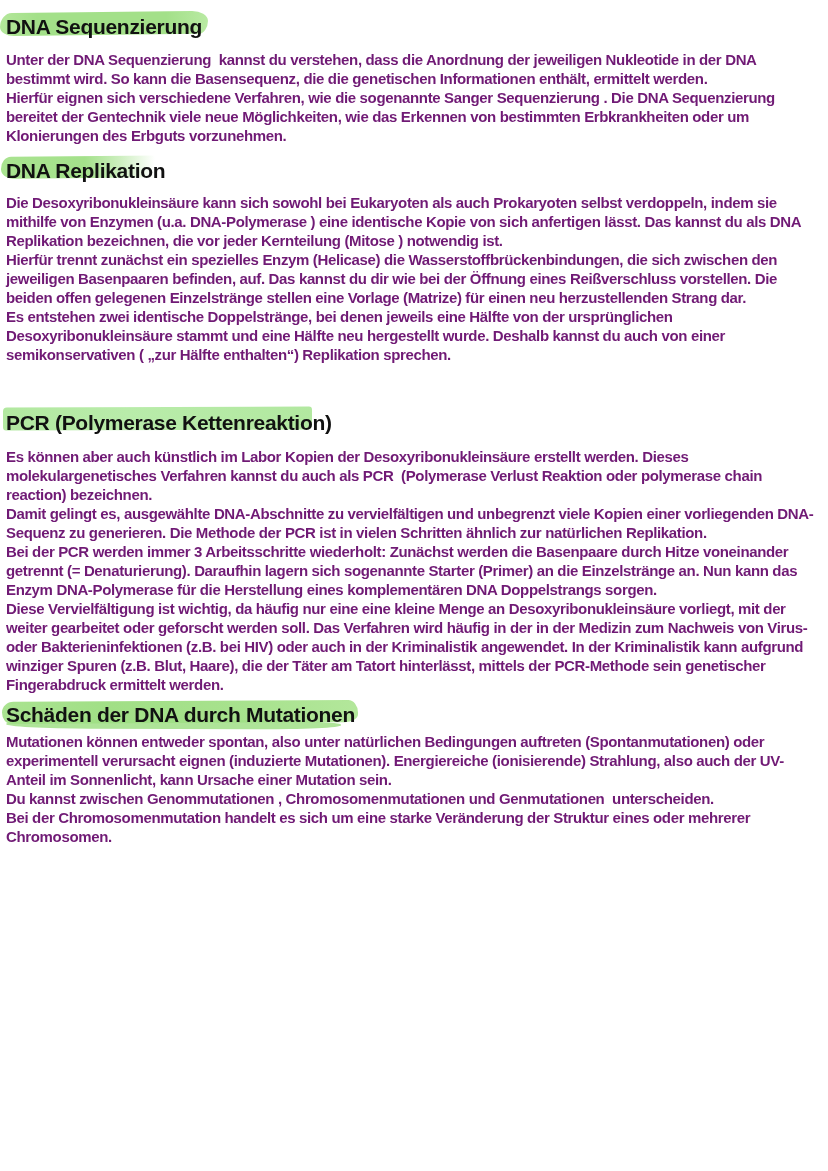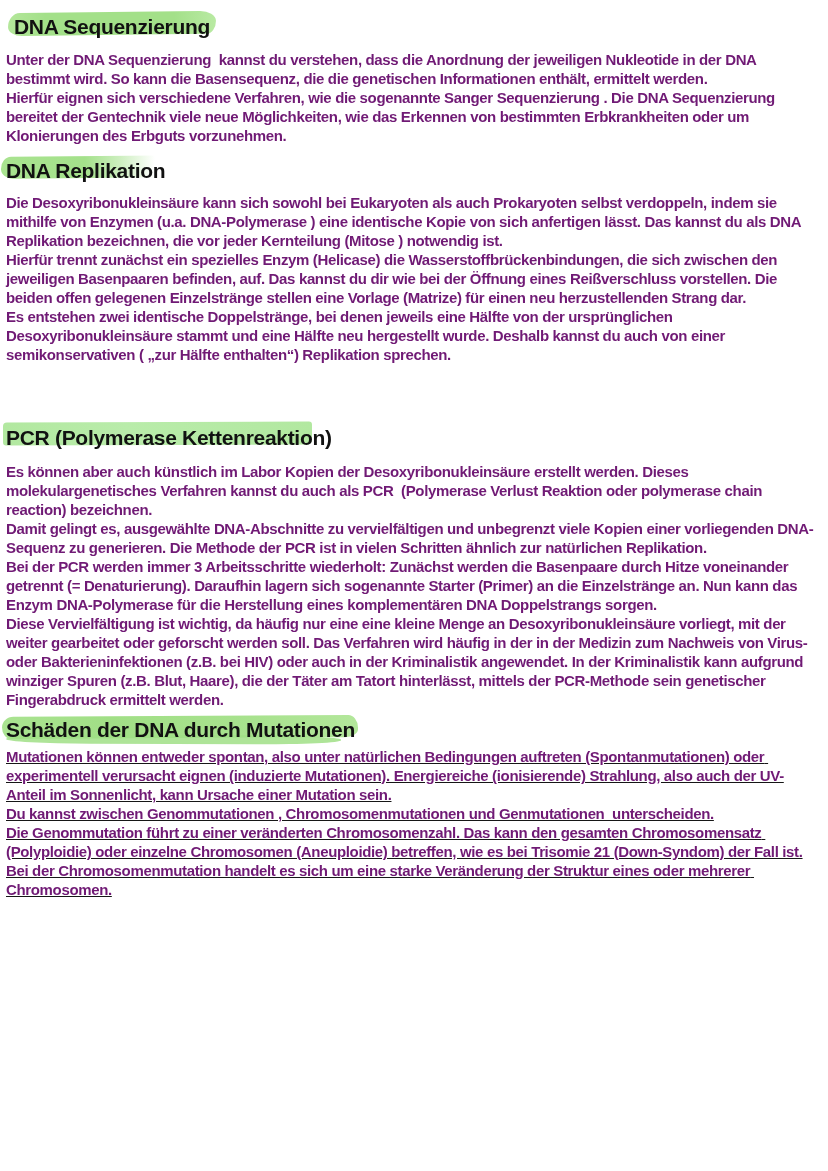--- a/index.html
+++ b/index.html
@@ -39,50 +39,50 @@
   }
   .heading-text { position: relative; z-index: 1; }
   .marker {
     position: absolute;
     z-index: 0;
     pointer-events: none;
   }
 
   
   .section-seq { margin-bottom: 14px; }
-  .section-seq .heading { margin-left: 8px; margin-bottom: 11px; }
+  .section-seq .heading { margin-left: 0; margin-bottom: 11px; }
   .m-seq {
     left: -6px; top: -3px; width: 106%; height: 23px;
     background: linear-gradient(90deg, #b4e79b 0%, #a3e089 18%, #a3e089 80%, #b9eaa3 100%);
     border-radius: 12px 16px 10px 14px / 14px 10px 13px 9px;
     transform: rotate(-0.7deg);
   }
 
   
   .section-rep { margin-bottom: 0; }
   .section-rep .heading { margin-bottom: 10px; }
   .m-rep {
     left: -5px; top: -3px; width: 110%; height: 22px;
     background: linear-gradient(90deg, #a9e390 0%, #a4e18b 48%, rgba(164,225,139,0.55) 68%, rgba(164,225,139,0) 88%);
     border-radius: 11px 18px 12px 13px / 13px 9px 15px 10px;
     transform: rotate(-0.5deg);
   }
 
   
-  .section-pcr { margin-top: 62px; margin-bottom: 9px; }
+  .section-pcr { margin-top: 47px; margin-bottom: 9px; }
   .section-pcr .heading { margin-bottom: 12px; }
   .m-pcr {
     left: -3px; top: -4px; width: 95%; height: 23px;
     background: linear-gradient(90deg, #b2e8a0 0%, #b9ecaa 40%, #b2e8a0 100%);
     border-radius: 4px 3px 5px 3px;
     transform: rotate(-0.15deg);
   }
 
   
-  .section-sch { margin-top: 0; text-decoration: underline; }
+  .section-sch { margin-top: 0; }
   .section-sch .heading { margin-bottom: 5px; }
   .m-sch {
     left: -4px; top: -2px; width: 102%; height: 22px;
     background: linear-gradient(90deg, #aae391 0%, #a1df86 30%, #a8e28e 70%, #b3e79b 100%);
     border-radius: 13px 11px 15px 10px / 12px 14px 9px 13px;
     transform: rotate(-0.3deg);
   }
   .m-sch::after {
     content: "";
     position: absolute;
@@ -128,17 +128,16 @@
     <p class="para">Diese Vervielfältigung ist wichtig, da häufig nur eine eine kleine Menge an Desoxyribonukleinsäure vorliegt, mit der weiter gearbeitet oder geforscht werden soll. Das Verfahren wird häufig in der in der Medizin zum Nachweis von Virus- oder Bakterieninfektionen (z.B. bei HIV) oder auch in der Kriminalistik angewendet. In der Kriminalistik kann aufgrund winziger Spuren (z.B. Blut, Haare), die der Täter am Tatort hinterlässt, mittels der PCR-Methode sein genetischer Fingerabdruck ermittelt werden.</p>
   </section>
 
   <section class="doc-section section-sch">
     <h2 class="heading">
       <span class="marker m-sch"></span>
       <span class="heading-text">Schäden der DNA durch Mutationen</span>
     </h2>
     <p class="para">Mutationen können entweder spontan, also unter natürlichen Bedingungen auftreten (Spontanmutationen) oder experimentell verursacht eignen (induzierte Mutationen). Energiereiche (ionisierende) Strahlung, also auch der UV-Anteil im Sonnenlicht, kann Ursache einer Mutation sein.</p>
     <p class="para">Du kannst zwischen Genommutationen , Chromosomenmutationen und Genmutationen  unterscheiden.</p>
-    <p class="para">Die Genommutation führt zu einer veränderten Chromosomenzahl. Das kann den gesamten Chromosomensatz (Polyploidie) oder einzelne Chromosomen (Aneuploidie) betreffen, wie es bei Trisomie 21 (Down-Syndom) der Fall ist.</p>
     <p class="para">Bei der Chromosomenmutation handelt es sich um eine starke Veränderung der Struktur eines oder mehrerer Chromosomen.</p>
   </section>
 
 </article>
 
 </body></html>

